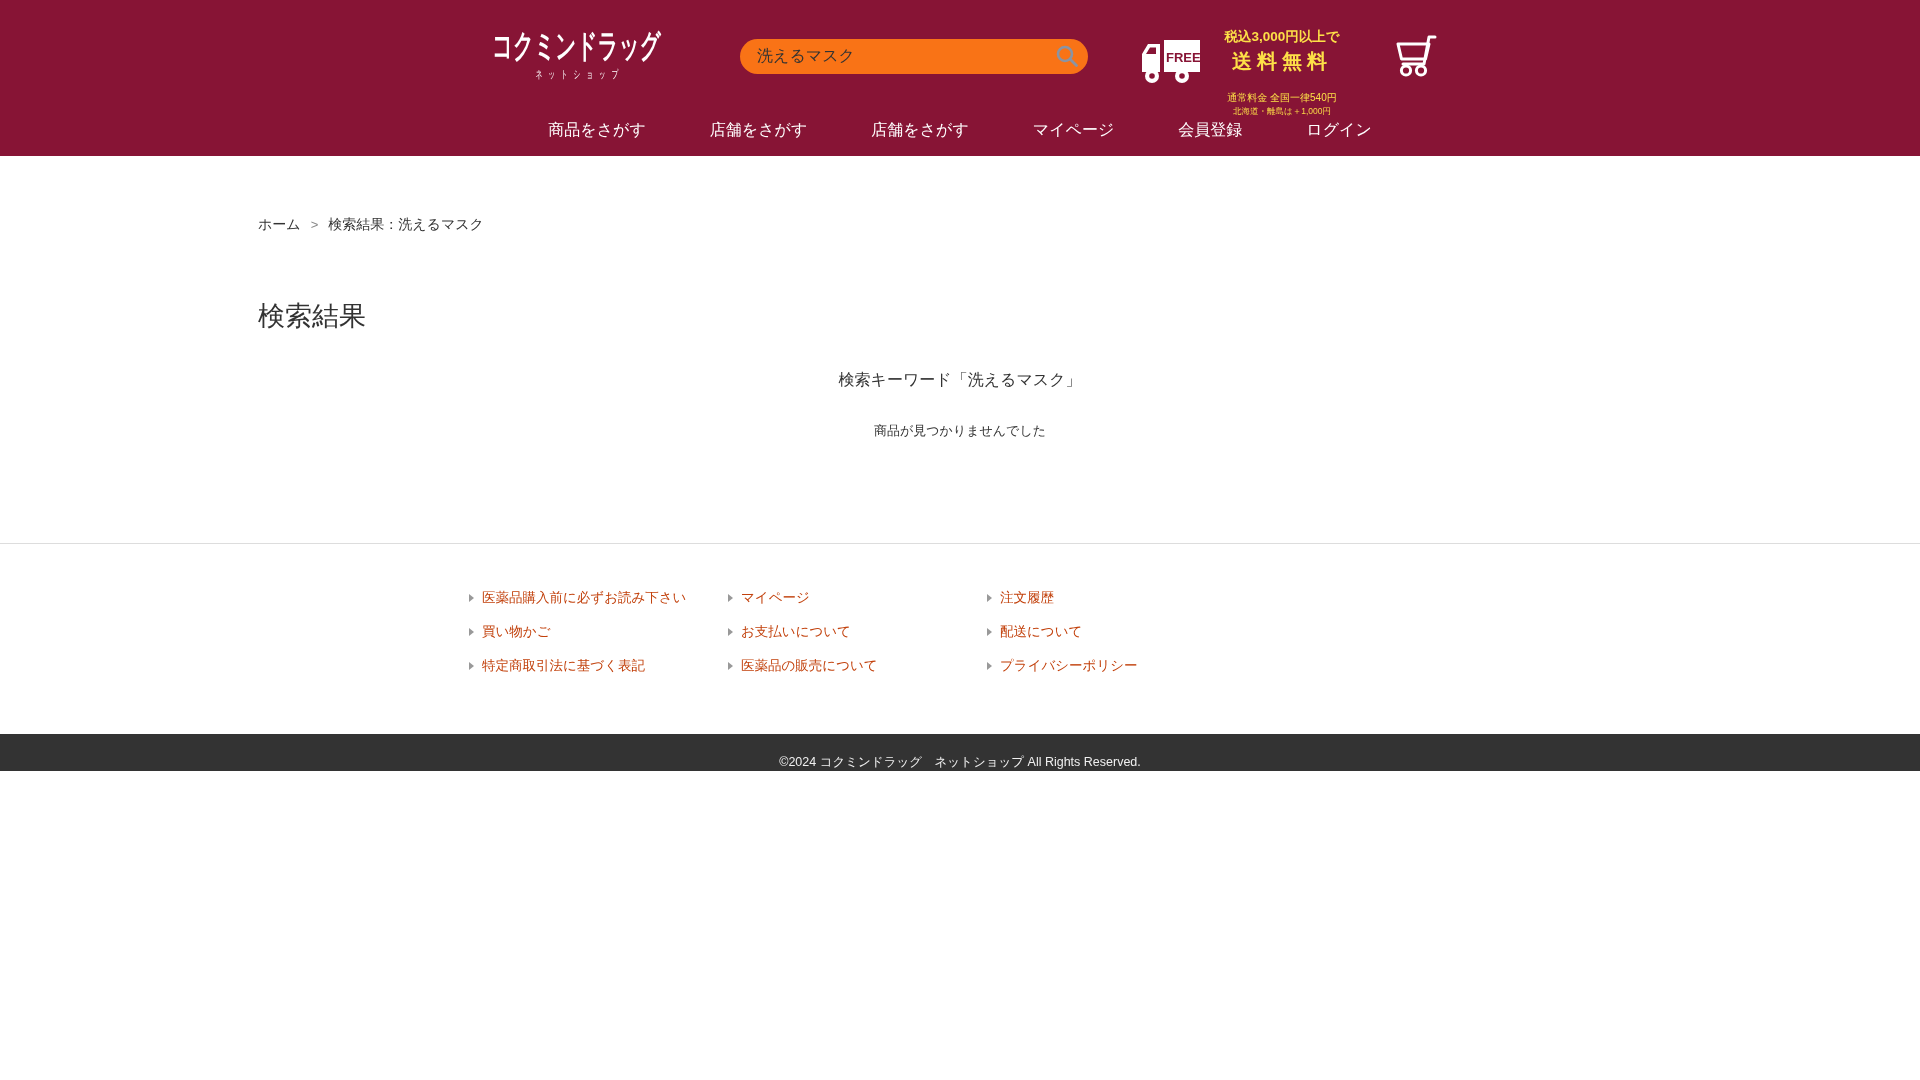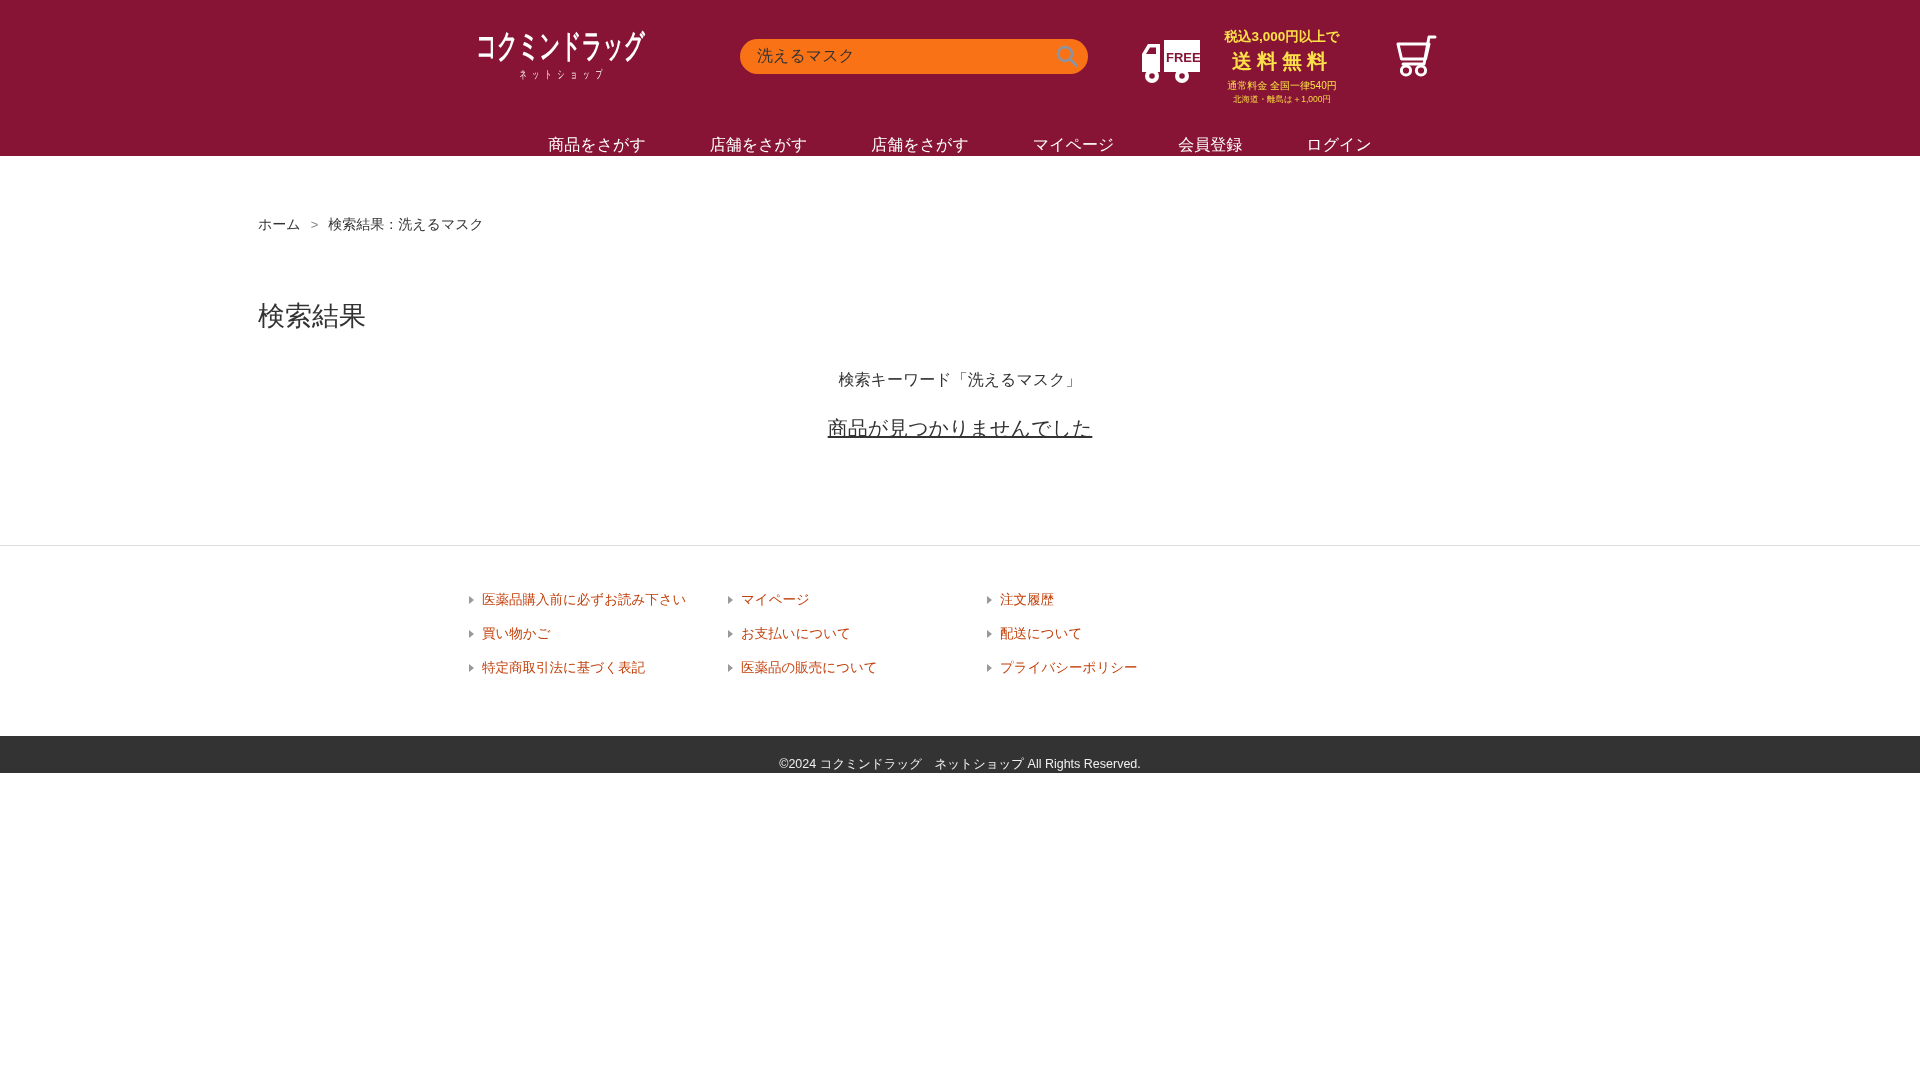--- a/index.html
+++ b/index.html
@@ -4,54 +4,54 @@
 <style>
   * { margin: 0; padding: 0; box-sizing: border-box; }
   html, body { width: 1920px; height: 1080px; background: #fff; overflow: hidden; }
   body { font-family: "Liberation Sans", "DejaVu Sans", sans-serif; color: #333; }
   a { text-decoration: none; color: inherit; cursor: pointer; }
 
   
   .site-header { background: var(--brand, #871435); height: 156px; position: relative; width: 100%; }
   .header-top { position: relative; height: 104px; }
 
-  .logo { position: absolute; left: 476px; top: 28px; width: 170px; cursor: pointer; }
+  .logo { position: absolute; left: 492px; top: 28px; width: 170px; cursor: pointer; }
   .logo-inner { width: 272px; transform: scaleX(0.625); transform-origin: left center; }
   .logo-title { font-size: 33px; font-weight: 800; color: #fff; white-space: nowrap; line-height: 1.1; letter-spacing: 0px; }
   .logo-sub { font-size: 11px; color: #fff; letter-spacing: 9px; text-align: center; margin-top: 3px; padding-left: 9px; }
 
   .search-wrap { position: absolute; left: 740px; top: 39px; width: 348px; height: 35px; }
   .search-input { width: 100%; height: 100%; border: none; border-radius: 18px; padding: 0 42px 0 17px;
                   font-size: 16px; color: #333; outline: none; background: #f97316;
                   font-family: "Liberation Sans", "DejaVu Sans", sans-serif; }
   .search-btn { position: absolute; right: 6px; top: 3px; width: 30px; height: 30px; border: none; background: transparent; cursor: pointer; padding: 0; }
 
   .shipping { position: absolute; left: 1140px; top: 28px; display: flex; align-items: flex-start; }
   .truck { width: 62px; height: 46px; margin-top: 10px; }
   .ship-text { margin-left: 6px; width: 148px; text-align: center; color: #fde047; }
   .ship-line1 { font-size: 13.5px; font-weight: bold; white-space: nowrap; }
   .ship-line2 { font-size: 20px; font-weight: bold; letter-spacing: 5px; margin-top: 2px; white-space: nowrap; }
-  .ship-line3 { font-size: 10px; margin-top: 4px; white-space: nowrap; }
+  .ship-line3 { font-size: 10px; margin-top: 16px; white-space: nowrap; }
   .ship-line4 { font-size: 8.5px; margin-top: 1px; white-space: nowrap; opacity: .95; }
 
   .cart-btn { position: absolute; left: 1391px; top: 33px; width: 48px; height: 44px; background: transparent; border: none; cursor: pointer; padding: 0; }
 
   .header-nav { position: absolute; left: 0; right: 0; top: 104px; height: 52px;
-                display: flex; justify-content: center; align-items: flex-end; gap: 64px; }
+                display: flex; justify-content: center; align-items: center; gap: 64px; }
   .nav-item { color: #fff; font-size: 16px; white-space: nowrap; }
 
   
   .breadcrumb { width: 1404px; margin: 60px auto 0; font-size: 14px; color: #333; }
   .breadcrumb .sep { color: #888; margin: 0 10px; font-size: 13px; }
 
   
   .main-area { width: 1404px; margin: 0 auto; }
   .page-title { font-size: 27px; font-weight: 400; color: #333; margin-top: 64px; }
   .kw-line { text-align: center; font-size: 16px; color: #333; margin-top: 36px; }
-  .no-result { text-align: center; font-size: 20px; color: #333; margin-top: 24px; text-decoration: underline; }
+  .no-result { text-align: center; font-size: 13px; color: #333; margin-top: 31px; }
   .main-spacer { height: 103px; }
   .main-divider { border: none; border-top: 1px solid #ddd; width: 100%; }
 
   
   .footer-links { width: 1036px; margin: 0 auto; position: relative; left: 27px;
                   display: grid; grid-template-columns: repeat(4, 259px); padding: 44px 0 58px; }
   .f-col { display: flex; flex-direction: column; row-gap: 14px; }
   .f-link { display: flex; align-items: center; font-size: 13.5px; color: #c2410c; height: 20px; }
   .tri { width: 0; height: 0; border-left: 5px solid #999; border-top: 4px solid transparent;
          border-bottom: 4px solid transparent; margin-right: 8px; flex: 0 0 auto; }

